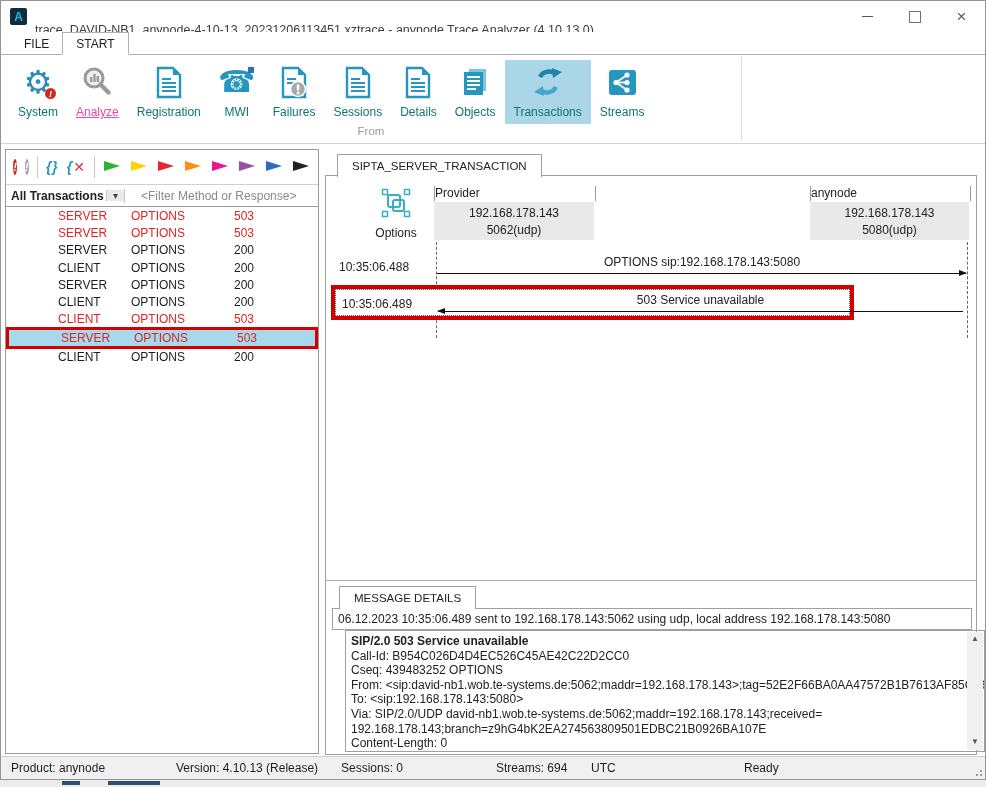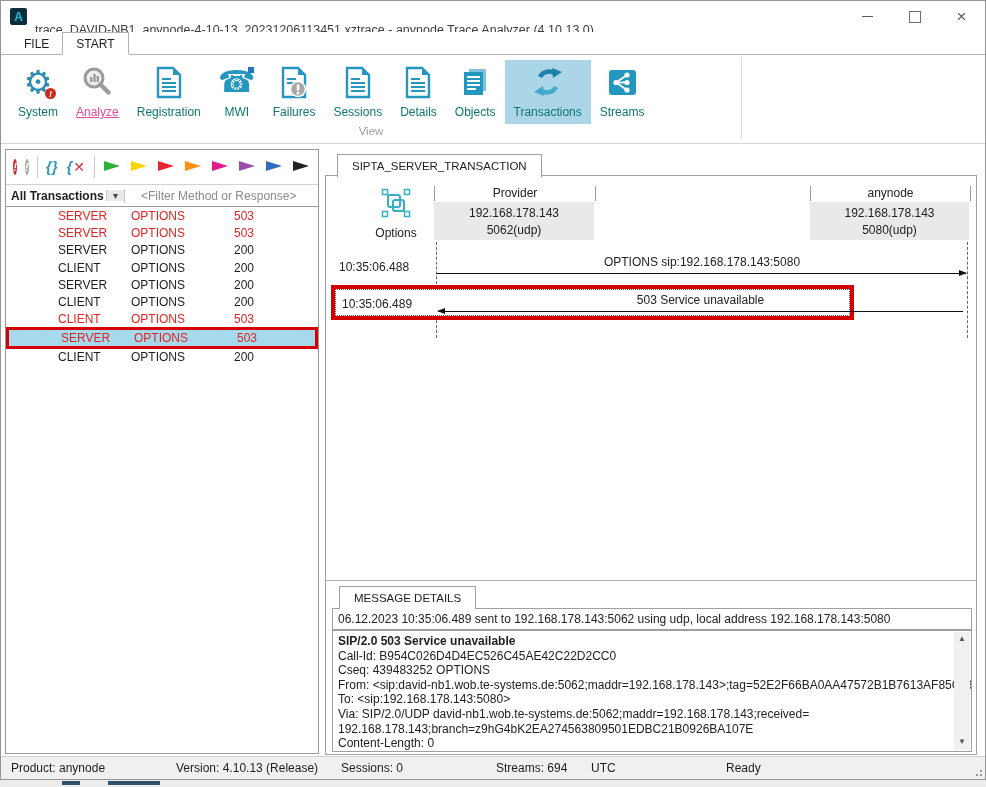--- a/index.html
+++ b/index.html
@@ -68,41 +68,41 @@
 
   
   .right-panel{position:absolute;left:324px;top:5px;width:652px;height:606px;}
   .rtab{position:absolute;left:12px;top:5px;height:22px;background:#fff;border:1px solid #a0a0a0;border-bottom:none;
         font-size:11.5px;display:flex;align-items:center;padding:0 14px;z-index:2;white-space:nowrap;}
   .rbody{position:absolute;left:0;top:26px;right:0;bottom:0;border:1px solid #a0a0a0;background:#fff;}
 
   .opt-block{position:absolute;left:38px;top:12px;width:64px;text-align:center;}
   .opt-label{font-size:12px;margin-top:4px;}
   .part-header{position:absolute;height:15px;border-left:1px solid #9a9a9a;border-right:1px solid #9a9a9a;
-               font-size:12px;text-align:center;top:10px;}
+               font-size:12px;text-align:left;top:10px;}
   .part-box{position:absolute;top:26px;height:38px;background:#e9e9e9;display:flex;flex-direction:column;
             justify-content:space-around;text-align:center;font-size:12px;padding:2px 0;box-sizing:border-box;}
   .lifeline{position:absolute;top:66px;height:96px;border-left:1px dashed #666;width:0;}
   .msg-time{position:absolute;font-size:12px;white-space:nowrap;}
   .msg-label{position:absolute;font-size:12px;text-align:center;white-space:nowrap;}
   .msg-arrow{position:absolute;border-top:1px solid #111;height:0;}
   .msg-arrow.right::after{content:"";position:absolute;right:-1px;top:-4px;border-left:8px solid #111;
         border-top:3.5px solid transparent;border-bottom:3.5px solid transparent;}
   .msg-arrow.left::before{content:"";position:absolute;left:-1px;top:-4px;border-right:8px solid #111;
         border-top:3.5px solid transparent;border-bottom:3.5px solid transparent;}
   .sel-msg{position:absolute;left:5px;top:109px;width:523px;height:35px;border:4px solid #d40000;
            box-sizing:border-box;background:#fff;}
   .sel-msg .dotted{position:absolute;left:0;top:0;right:0;bottom:0;border:1px dotted #555;}
 
   .split-line{position:absolute;left:0;right:0;top:404px;border-top:1px solid #b0b0b0;}
   .md-tab{position:absolute;left:13px;top:410px;height:22px;background:#fff;border:1px solid #a0a0a0;border-bottom:none;
           font-size:11.5px;display:flex;align-items:center;padding:0 14px;z-index:2;white-space:nowrap;}
   .md-summary{position:absolute;left:6px;top:432px;width:640px;height:22px;border:1px solid #a0a0a0;
               box-sizing:border-box;font-size:12px;display:flex;align-items:center;padding-left:5px;white-space:nowrap;}
-  .md-sip{position:absolute;left:6px;top:454px;width:640px;height:122px;border:1px solid #a0a0a0;
+  .md-sip{position:absolute;left:19px;top:454px;width:640px;height:122px;border:1px solid #a0a0a0;
           box-sizing:border-box;font-size:12px;line-height:14.6px;padding:3px 22px 3px 5px;overflow:hidden;}
   .sipline{white-space:nowrap;}
   .sipline.bold{font-weight:bold;}
   .scrollbar{position:absolute;right:1px;top:1px;bottom:1px;width:16px;background:#f0f0f0;}
   .sb-arrow{position:absolute;left:0;width:16px;height:15px;display:flex;align-items:center;justify-content:center;
             font-size:8px;color:#555;}
   .sb-arrow.up{top:0;} .sb-arrow.down{bottom:0;}
 
   
   .statusbar{position:absolute;left:0;right:0;bottom:0;height:22px;background:#f0f0f0;border-top:1px solid #d0d0d0;
@@ -282,21 +282,21 @@
             <circle cx="10" cy="15.5" r="2.6" fill="#fff"></circle>
               <circle cx="21" cy="8" r="2.6" fill="#fff"></circle>
             <circle cx="21" cy="15.5" r="2.6" fill="#fff"></circle>
               <circle cx="21" cy="23" r="2.6" fill="#fff"></circle>
           </svg>
         </div>
         <div class="rlabel">Streams</div>
       </div>
 
     </div>
-    <div class="group-label">View</div>
+    <div class="group-label">From</div>
     <div class="ribbon-sep"></div>
   </div>
 
   <div class="content">
 
     <div class="left-panel">
       <div class="lp-toolbar">
         <span class="circ red">
             <i>!</i>
           </span>
@@ -483,21 +483,21 @@
     </div>
 
   </div>
 
   <div class="statusbar">
     <span class="sb-item" style="left:10px;">Product: anynode</span>
     <span class="sb-item" style="left:175px;">Version: 4.10.13 (Release)</span>
     <span class="sb-item" style="left:340px;">Sessions: 0</span>
     <span class="sb-item" style="left:495px;">Streams: 694</span>
     <span class="sb-item" style="left:590px;">UTC</span>
-    <span class="sb-item" style="left:725px;">Ready</span>
+    <span class="sb-item" style="left:743px;">Ready</span>
     <span class="grip">
       <i style="right:0;bottom:0;position:absolute;"></i>
       <i style="right:0;bottom:4px;position:absolute;"></i>
       <i style="right:4px;bottom:0;position:absolute;"></i>
     </span>
   </div>
 
 </div>
 
 <div class="peek">

